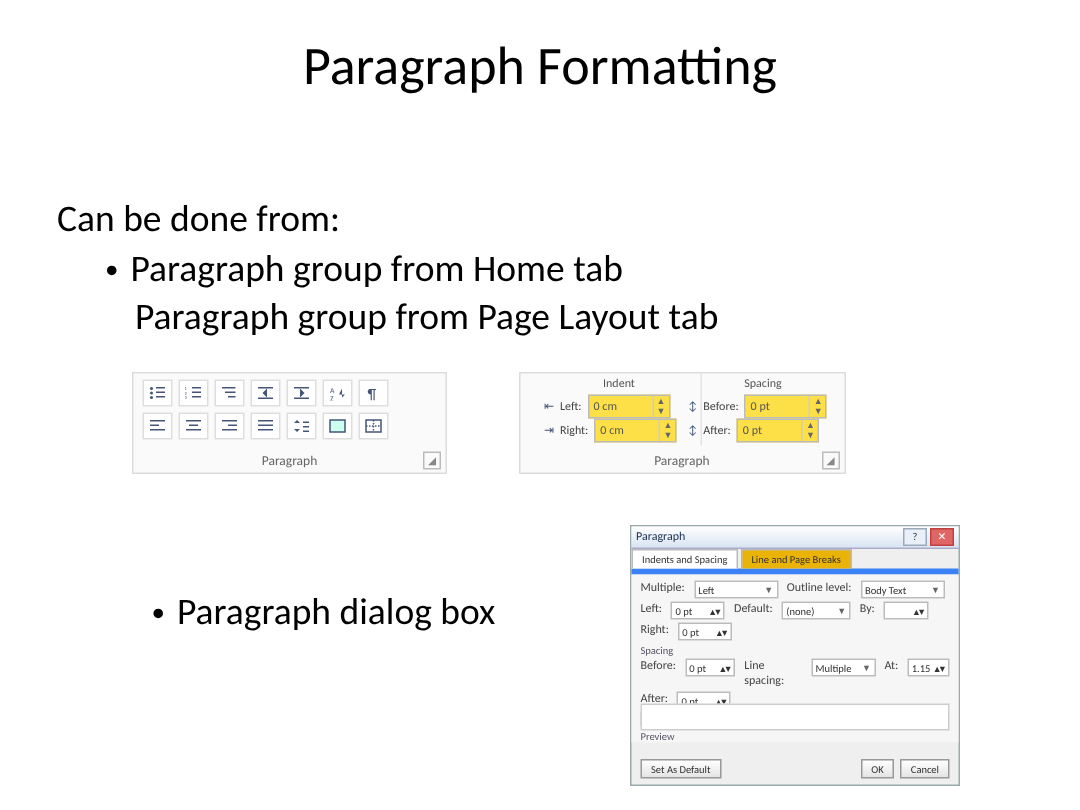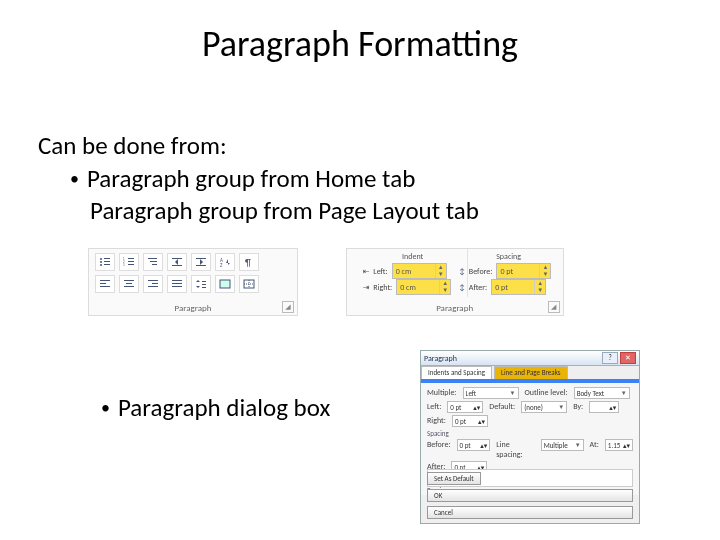--- a/index.html
+++ b/index.html
@@ -39,21 +39,21 @@
   .dlg .tab.act{background:#fff;}
   .dlg .pane{padding:4px 6px;background:#f6f6f6;height:104px;position:relative;}
   .sect{font-size:7px;color:#556;margin:2px 0 1px;}
   .frow{display:flex;gap:6px;margin-bottom:2px;}
   .combo{border:1px solid #bbb;background:#fff;height:10px;width:50px;font-size:7px;padding:0 2px;display:flex;align-items:center;justify-content:space-between;}
   .combo .dd{font-size:6px;color:#666;}
   .num{border:1px solid #bbb;background:#fff;height:10px;width:30px;font-size:7px;padding:0 2px;display:flex;align-items:center;justify-content:space-between;}
   .ck{display:flex;align-items:center;gap:3px;font-size:6.5px;color:#555;}
   .ck .box{width:7px;height:7px;border:1px solid #888;background:#fff;}
   .preview{position:absolute;left:6px;right:6px;top:86px;height:16px;border:1px solid #ccc;background:#fff;}
-  .dlg .btns{position:absolute;bottom:4px;left:0;right:0;display:flex;justify-content:flex-start;gap:4px;padding:0 6px;flex-direction:column;}
+  .dlg .btns{position:absolute;bottom:4px;left:0;right:0;display:flex;justify-content:flex-start;gap:4px;padding:0 6px;}
   .dbtn{border:1px solid #999;background:linear-gradient(#fff,#e4e4e4);font-size:7px;padding:1px 6px;}
 </style>
 </head>
 <body>
 
 <div class="slide">
   <div class="title">Paragraph Formatting</div>
 
   <div class="body">
     <p class="b1">Can be done from:</p>

